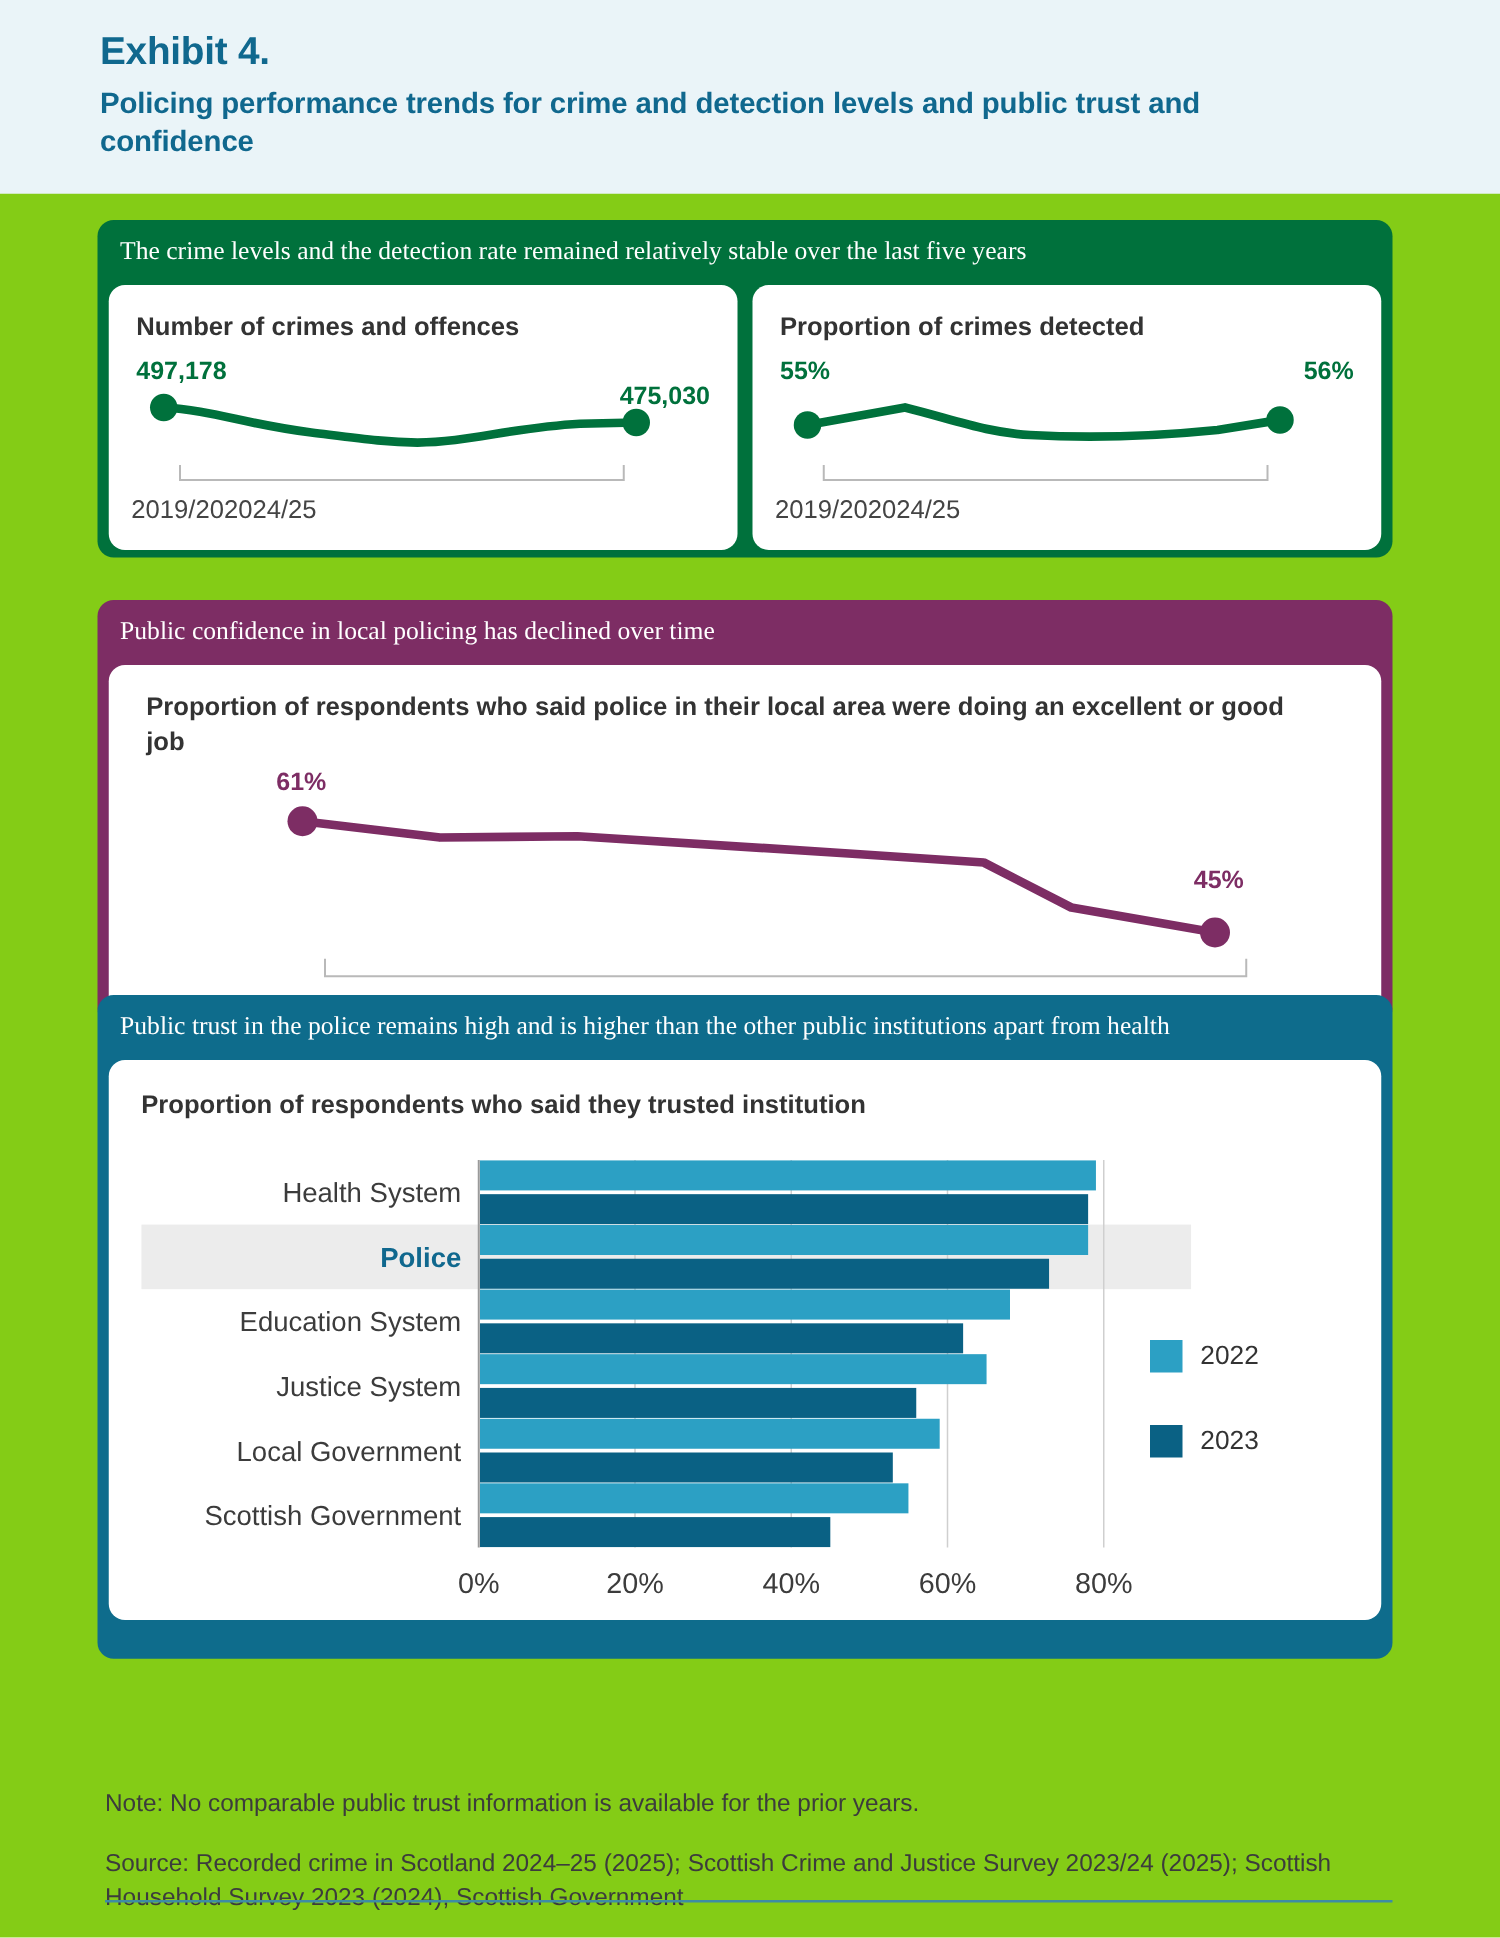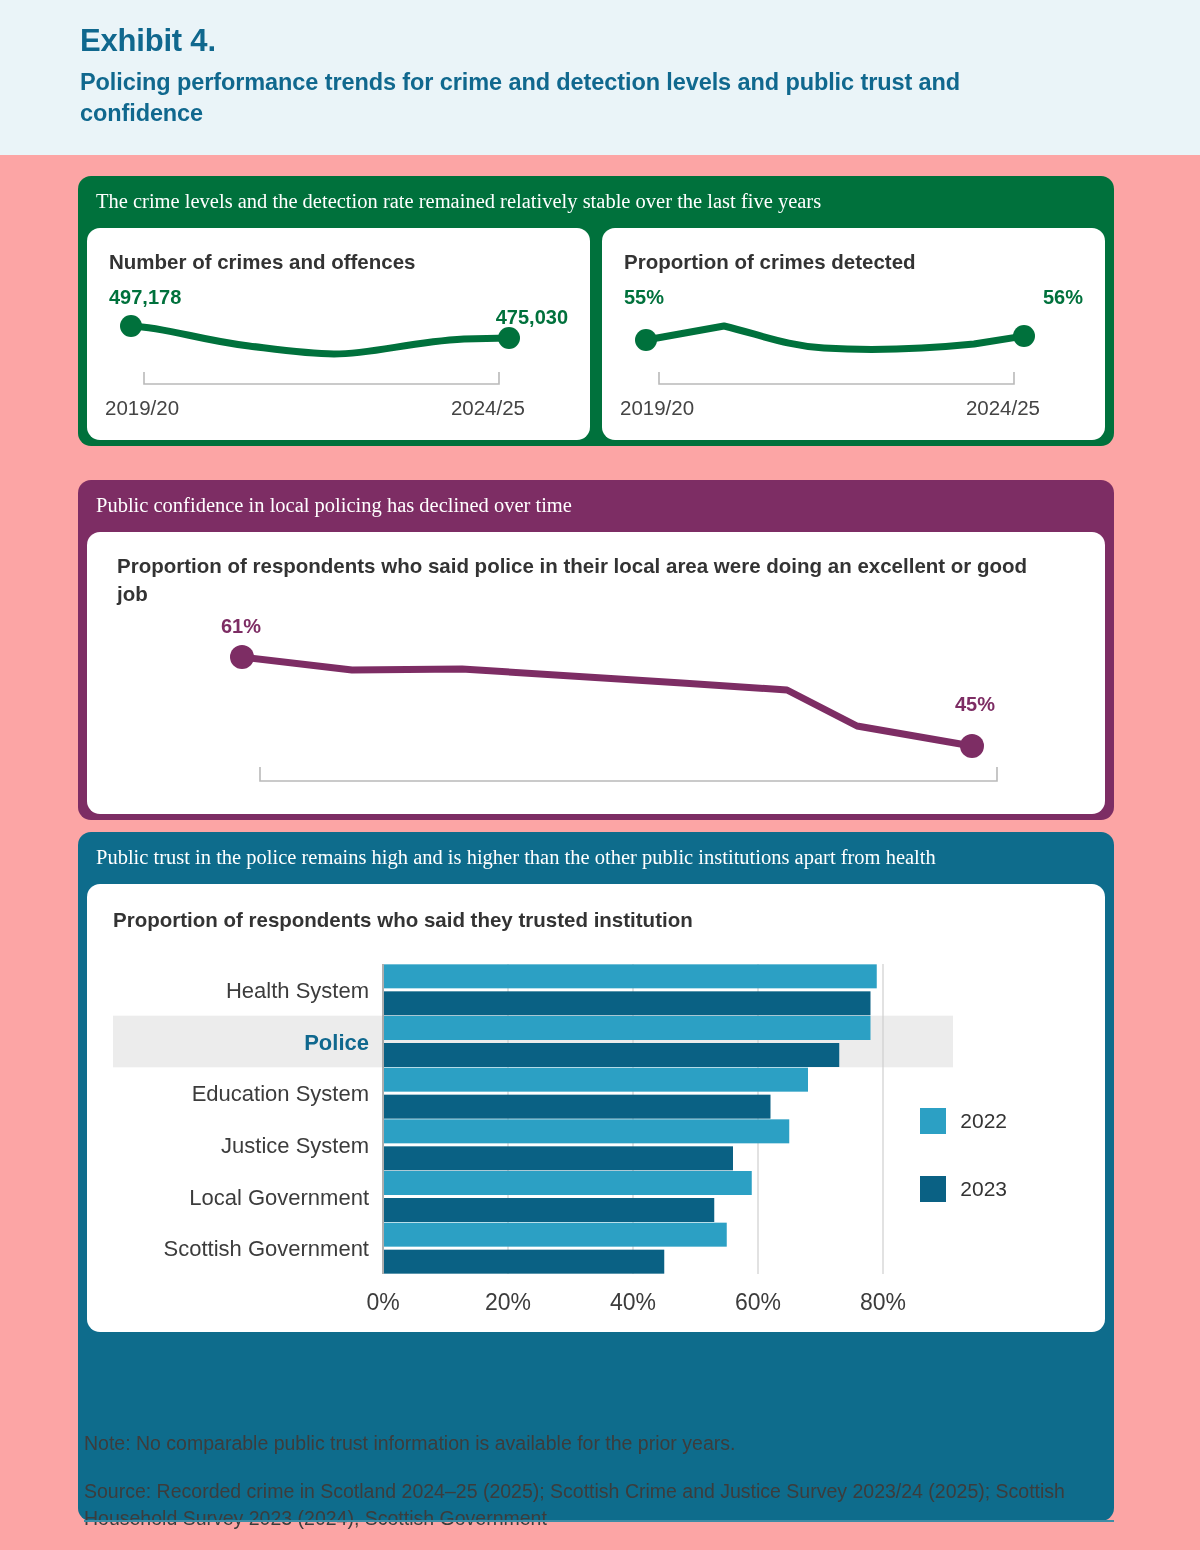--- a/index.html
+++ b/index.html
@@ -2,21 +2,21 @@
 <html><head>
 <meta charset="utf-8">
 <style>
   * { box-sizing: border-box; margin: 0; padding: 0; }
   html, body {
     width: 1200px; height: 1550px;
     background: #ffffff;
     font-family: "Liberation Sans", sans-serif;
     overflow: hidden;
   }
-  .page { position: relative; width: 1200px; height: 1550px; background: #fca5a5; }
+  .page { position: relative; width: 1200px; height: 1550px; background: #84cc16; }
 
   
   .title-banner {
     position: absolute; left: 0; top: 0; width: 1200px; height: 155px;
     background: #eaf4f8; padding: 22px 80px 0 80px;
   }
   .exhibit-label {
     font-size: 31px; font-weight: bold; color: #10688e; line-height: 1.25;
     letter-spacing: -0.2px;
   }
@@ -51,32 +51,32 @@
   #panel-crime .card { flex: 1; height: 212px; padding: 20px 22px 0 22px; }
 
   .spark-wrap { position: relative; margin-top: 8px; }
   .spark-svg { display: block; }
   .endlabel {
     position: absolute; font-size: 20px; font-weight: bold; white-space: nowrap;
   }
   .green-txt { color: #00713c; }
   .purple-txt { color: #7d2d64; }
   .axis-years {
-    display: flex; justify-content: space-between;
+    display: flex; 
     font-size: 20.5px; color: #444444; margin-top: 2px;
   }
 
   
   #panel-confidence { top: 480px; height: 340px; background: #7d2d64; }
   #panel-confidence .card {
     margin: 0 9px 9px 9px; height: 282px; padding: 20px 30px 0 30px;
   }
 
   
-  #panel-trust { top: 832px; height: 689px; background: #0e6c8c; }
+  #panel-trust { top: 796px; height: 531px; background: #0e6c8c; }
   #panel-trust .card {
     margin: 0 9px 9px 9px; height: 448px; padding: 22px 26px 0 26px;
   }
 
   
   .barchart { position: relative; margin-top: 22px; height: 370px; }
   .bc-plot { position: absolute; left: 0; top: 0; }
   .legend { position: absolute; right: 72px; top: 152px; }
   .legend-row { display: flex; align-items: center; margin-bottom: 42px; }
   .legend-swatch { width: 26px; height: 26px; margin-right: 14px; }

